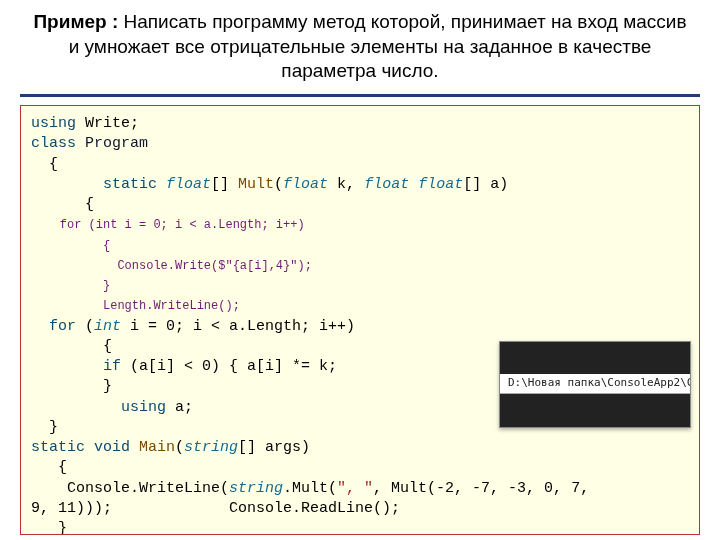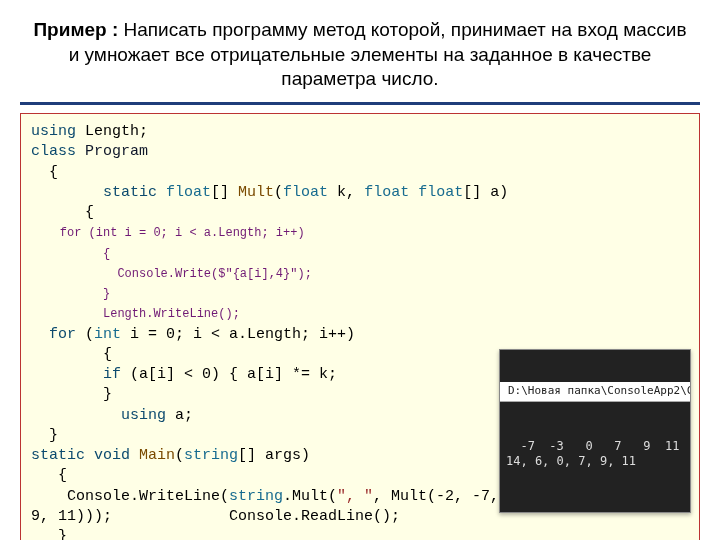--- a/index.html
+++ b/index.html
@@ -11,21 +11,20 @@
     font-family: Arial, sans-serif;
     overflow: hidden;
     position: relative;
   }
   .title-block {
     padding: 10px 30px 6px 30px;
     text-align: center;
     font-size: 19px;
     line-height: 1.3;
     color: #000;
-    margin-top: 8px;
   }
   .title-block .label {
     font-weight: bold;
   }
   .rule {
     margin: 4px 20px 8px 20px;
     height: 3px;
     background: #1f3d7a;
   }
   .code-box {
@@ -37,21 +36,21 @@
     font-size: 15px;
     line-height: 1.35;
     white-space: pre;
     color: #000;
     position: relative;
     height: 430px;
     box-sizing: border-box;
     overflow: hidden;
   }
   .kw { color: #0c4a6e; }      
-  .type { color: #176b8f; }    
+  .type { color: #176b8f; font-style: italic; }    
   .cls { color: #0f172a; }     
   .mname { color: #7a4a00; margin-top: 18px; }   
   .small { font-size: 12px; color: #701a75; }
   .str { color: #9a2b2b; }
 
   .console-window {
     position: absolute;
     right: 8px;
     top: 235px;
     width: 190px;
@@ -85,21 +84,21 @@
   }
 </style>
 </head>
 <body>
 
 <div class="title-block">
   <span class="label">Пример :</span><span> Написать программу метод которой, принимает на вход массив и умножает все отрицательные элементы на заданное в качестве параметра число.</span>
 </div>
 <div class="rule"></div>
 
-<div class="code-box"><span class="kw">using</span><span> Length;</span>
+<div class="code-box"><span class="kw">using</span><span> Write;</span>
 <span class="kw">class</span><span class="cls"> Program</span>
 <span>  {</span>
         <span class="kw">static</span><span class="type"> float</span><span>[] </span><span class="mname">Mult</span><span>(</span><span class="type">float</span><span> k, </span><span class="type">float float</span><span>[] a)</span>
 <span>      {</span>
 <span class="small">    for (int i = 0; i &lt; a.Length; i++)</span>
 <span class="small">          {</span>
 <span class="small">            Console.Write($"{a[i],4}");</span>
 <span class="small">          }</span>
 <span class="small">          Length.WriteLine();</span>
   <span class="kw">for</span><span> (</span><span class="type">int</span><span> i = 0; i &lt; a.Length; i++)</span>
@@ -118,16 +117,14 @@
   <div class="console-window">
     <div class="console-titlebar">
       <span class="icon">
         <svg viewBox="0 0 12 12">
             <rect x="0" y="0" width="12" height="12" fill="#333"></rect>
             <rect x="2" y="2" width="8" height="8" fill="#999"></rect>
           </svg>
       </span>
       <span>D:\Новая папка\ConsoleApp2\Co</span>
     </div>
-    <div class="console-body"><span>  -7  -3   0   7   9  11</span>
-<span>14, 6, 0, 7, 9, 11</span></div>
   </div>
 </div>
 
 </body></html>

